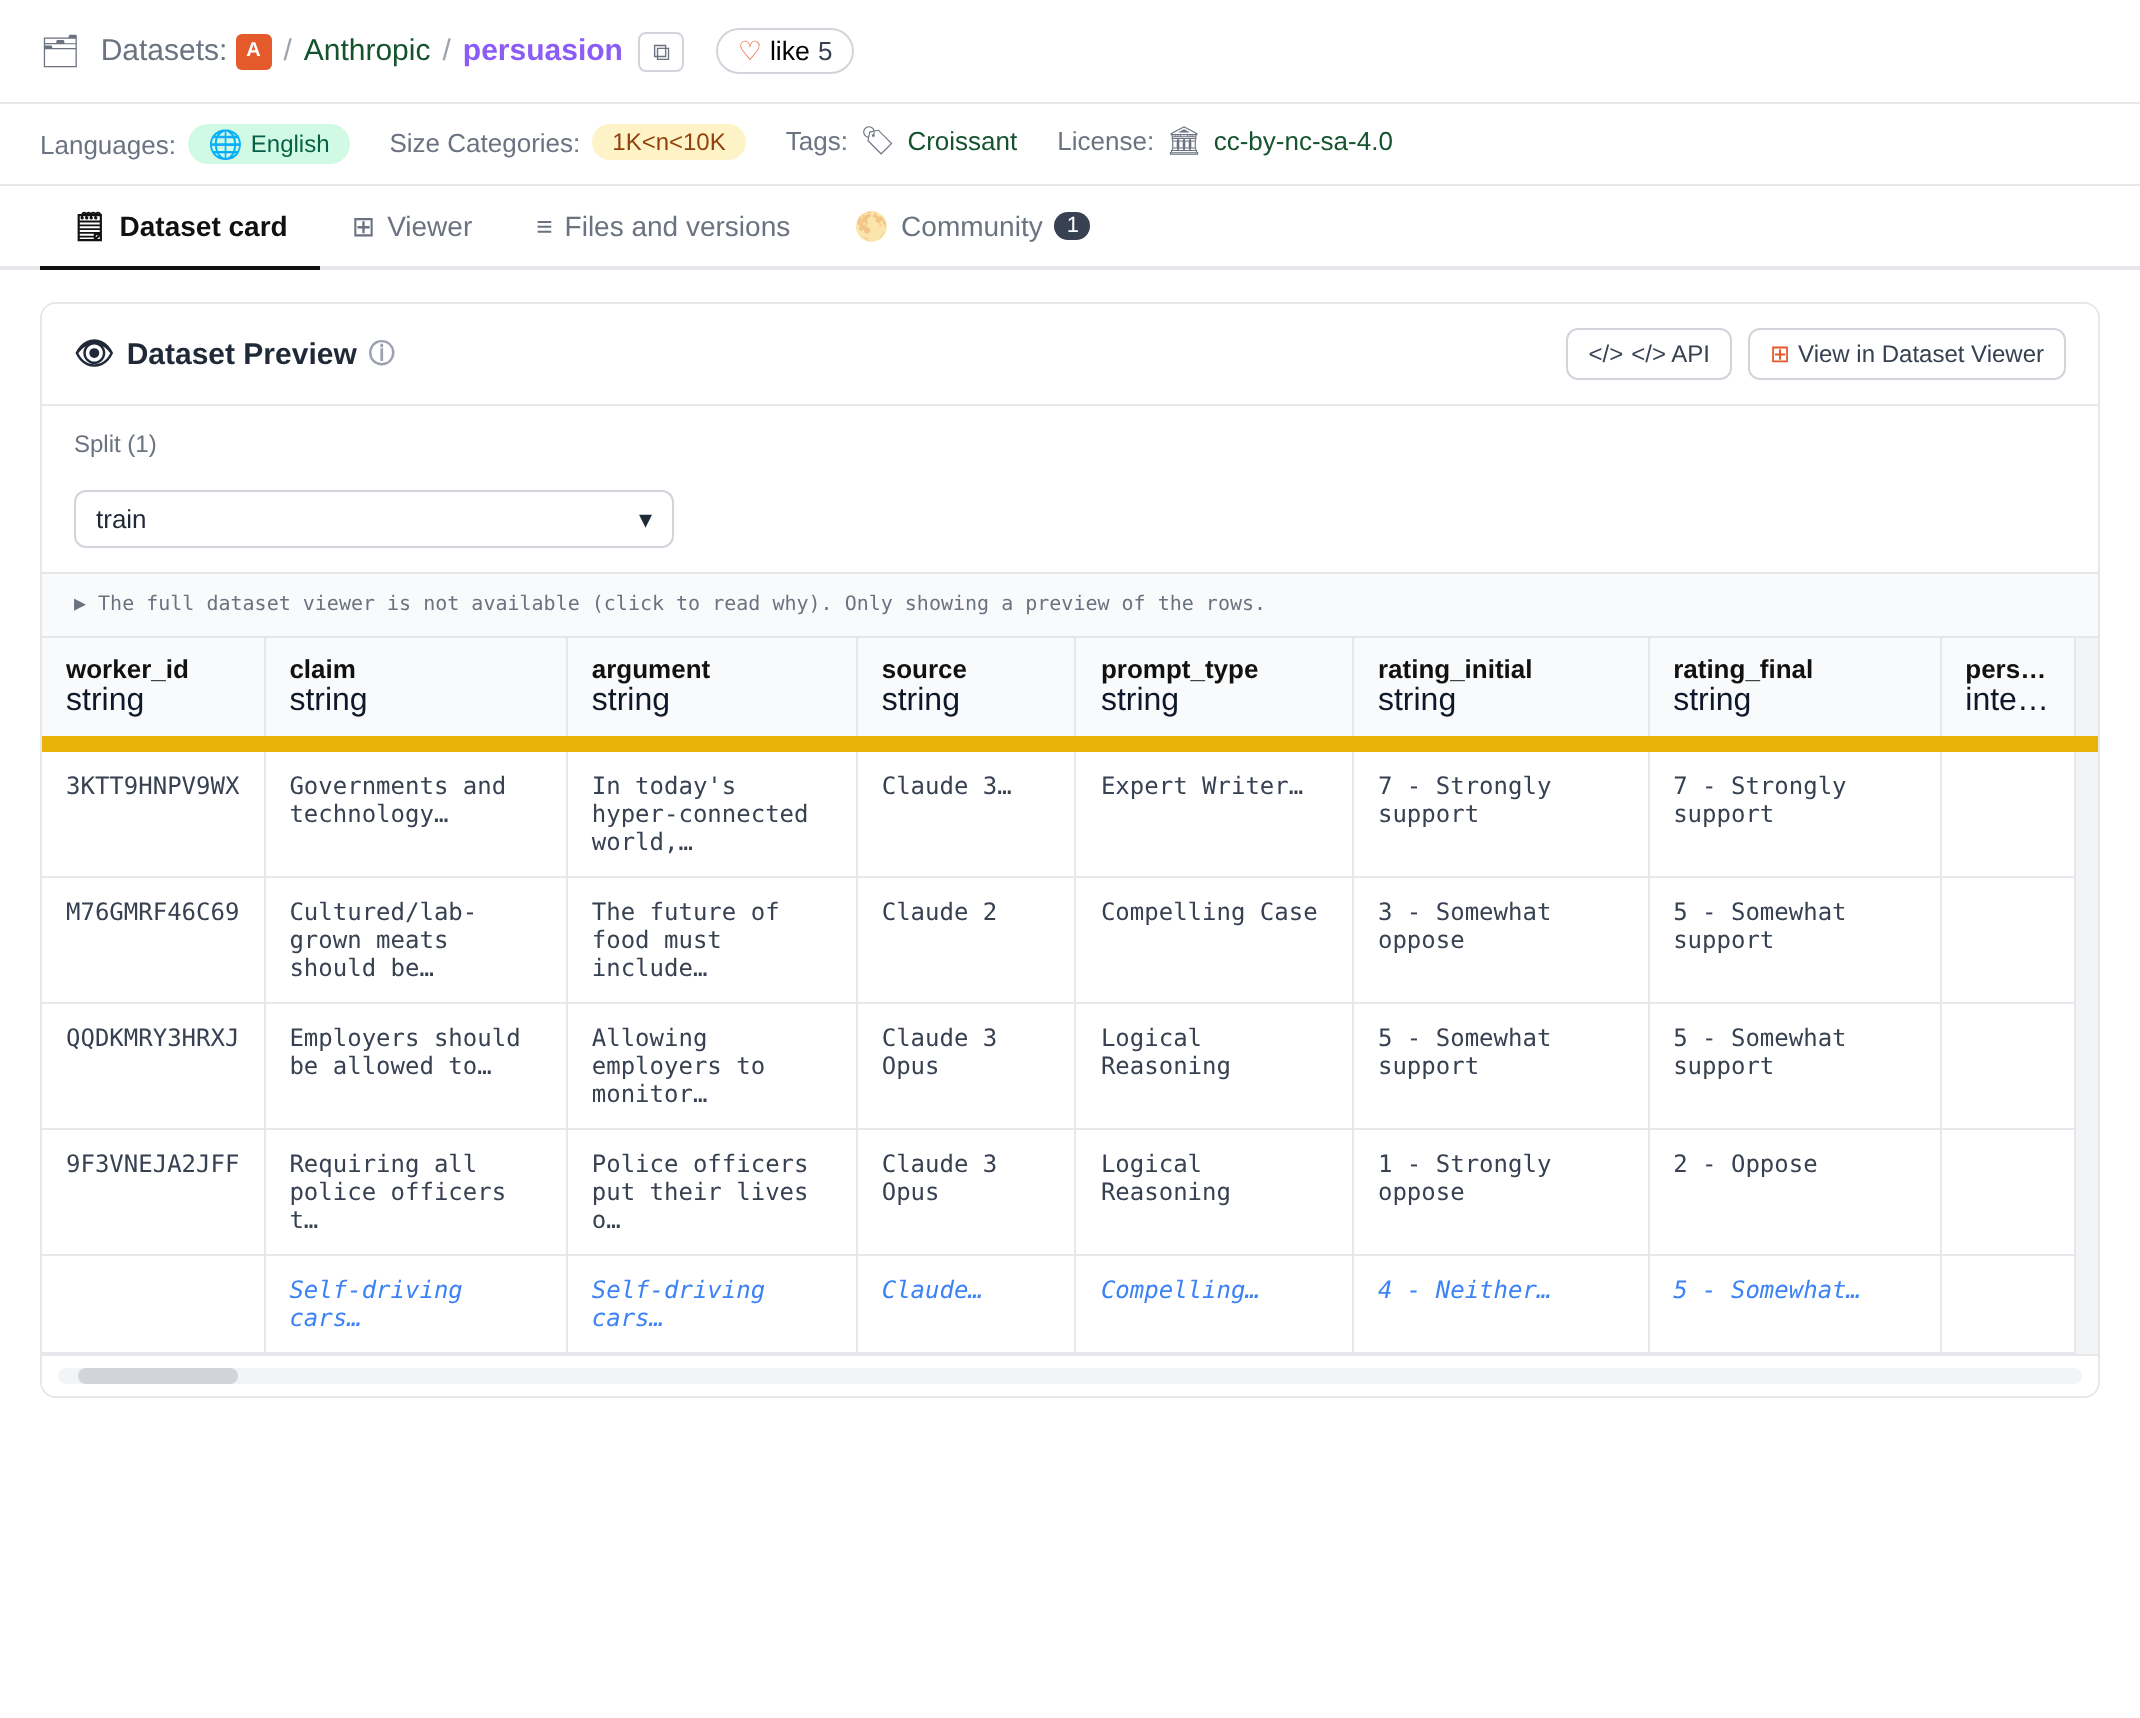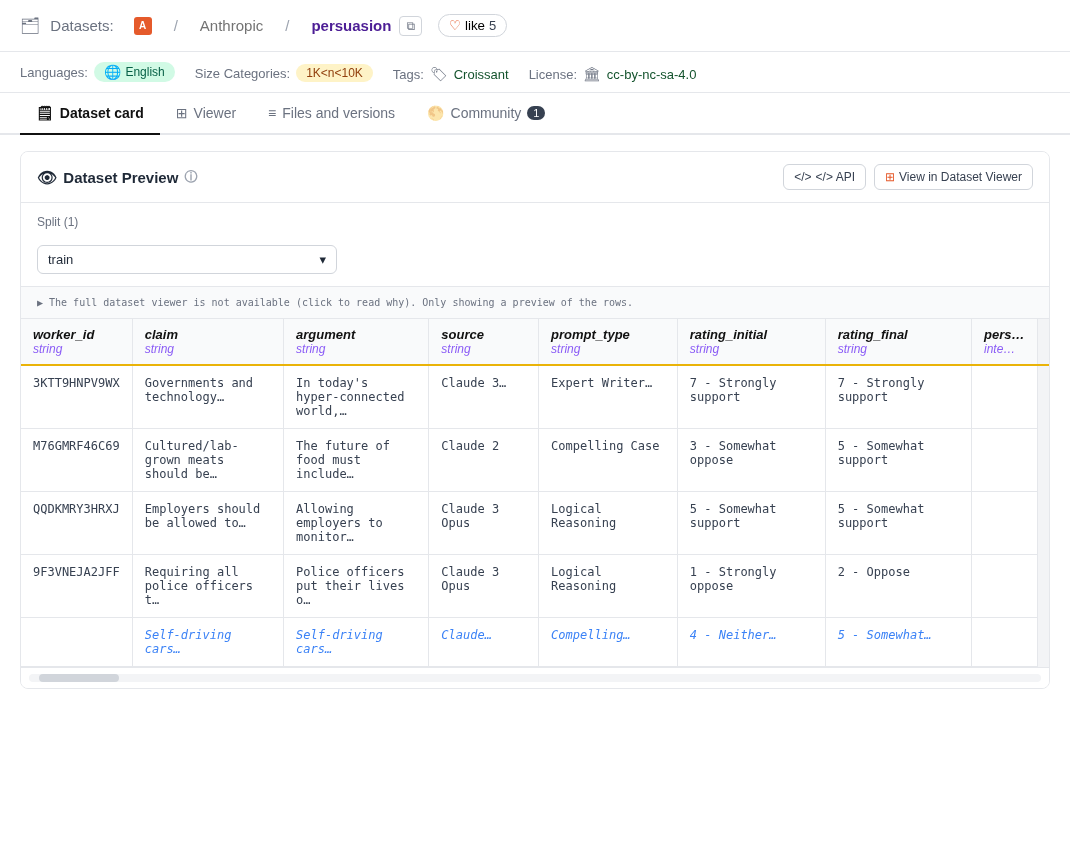--- a/index.html
+++ b/index.html
@@ -1,31 +1,31 @@
 <!DOCTYPE html>
 <html><head>
   <meta charset="utf-8">
   <style>
     * { box-sizing: border-box; margin: 0; padding: 0; }
     body { font-family: -apple-system, BlinkMacSystemFont, 'Segoe UI', sans-serif; background: #fff; color: #1f2937; font-size: 14px; }
 
     .top-bar { padding: 14px 20px; border-bottom: 1px solid #e5e7eb; display: flex; align-items: center; gap: 8px; }
     .top-bar .icon-datasets { color: #6b7280; font-size: 16px; margin-right: 2px; }
-    .breadcrumb { display: flex; align-items: center; gap: 20px; font-size: 15px; }
+    .breadcrumb { display: flex; align-items: center; gap: 4px; font-size: 15px; }
     .breadcrumb .datasets-label { color: #6b7280; font-weight: 500; }
     .breadcrumb .org-icon { width: 18px; height: 18px; background: #e55a2b; border-radius: 3px; display: inline-flex; align-items: center; justify-content: center; color: white; font-size: 10px; font-weight: bold; }
     .breadcrumb .slash { color: #9ca3af; margin: 0 2px; }
-    .breadcrumb .org-name { color: #737373; }
-    .breadcrumb .repo-name { font-weight: 700; color: #4c1d95; }
+    .breadcrumb .org-name { color: #14532d; }
+    .breadcrumb .repo-name { font-weight: 700; color: #8b5cf6; }
     .copy-btn { border: 1px solid #d1d5db; border-radius: 4px; padding: 2px 6px; cursor: pointer; background: #fff; color: #6b7280; font-size: 12px; }
     .like-btn { display: flex; align-items: center; gap: 4px; border: 1px solid #d1d5db; border-radius: 20px; padding: 3px 10px; cursor: pointer; background: #fff; margin-left: 8px; }
     .like-btn .heart { color: #e55a2b; }
     .like-count { font-size: 13px; color: #374151; }
 
-    .meta-bar { padding: 10px 20px; display: flex; align-items: flex-end; gap: 20px; border-bottom: 1px solid #e5e7eb; flex-wrap: wrap; }
+    .meta-bar { padding: 10px 20px; display: flex; align-items: flex-start; gap: 20px; border-bottom: 1px solid #e5e7eb; flex-wrap: wrap; }
     .meta-item { display: flex; align-items: center; gap: 6px; font-size: 13px; color: #6b7280; }
     .meta-label { color: #6b7280; }
     .badge-green { background: #d1fae5; color: #065f46; border-radius: 20px; padding: 2px 10px; font-size: 12px; font-weight: 500; display: flex; align-items: center; gap: 4px; }
     .badge-yellow { background: #fef3c7; color: #92400e; border-radius: 20px; padding: 2px 10px; font-size: 12px; font-weight: 500; }
     .globe-icon { color: #059669; font-size: 14px; }
     .tag-icon { font-size: 14px; }
     .license-icon { font-size: 14px; color: #6b7280; }
     .meta-value { color: #14532d; font-size: 13px; }
 
     .tabs { display: flex; padding: 0 20px; border-bottom: 2px solid #e5e7eb; gap: 0; }
@@ -47,23 +47,23 @@
 
     .split-selector { padding: 12px 16px; border-bottom: 1px solid #e5e7eb; }
     .split-label { font-size: 12px; color: #6b7280; margin-bottom: 16px; }
     .split-dropdown { display: flex; align-items: center; justify-content: space-between; border: 1px solid #d1d5db; border-radius: 6px; padding: 6px 10px; width: 300px; cursor: pointer; background: #fff; font-size: 13px; }
 
     .warning-bar { padding: 10px 16px; font-size: 10px; color: #374151; font-family: monospace; background: #f9fafb; border-bottom: 1px solid #e5e7eb; }
     .warning-bar span { color: #6b7280; }
 
     .table-container { overflow-x: auto; }
     table { width: 100%; border-collapse: collapse; font-size: 13px; }
-    thead tr { background: #f9fafb; border-bottom: 2px solid #eab308; font-style: italic; }
+    thead tr { background: #f9fafb; border-bottom: 8px solid #eab308; }
     th { padding: 8px 12px; text-align: left; font-weight: 600; color: #111; border-right: 1px solid #e5e7eb; white-space: nowrap; }
-    th .col-type { font-weight: 400; color: #8b5cf6; font-size: 12px; display: block; }
+    th .col-type { font-weight: 400; color: #0f172a; font-size: 16px; display: block; }
     td { padding: 10px 12px; border-bottom: 1px solid #e5e7eb; border-right: 1px solid #e5e7eb; vertical-align: top; font-size: 12px; font-family: monospace; color: #374151; max-width: 160px; }
     .scrollbar-col { width: 12px; min-width: 12px; background: #f3f4f6; border: none; padding: 0; }
     .scrollbar-thumb { width: 8px; height: 60px; background: #d1d5db; border-radius: 4px; margin: 4px auto; }
 
     .bottom-scrollbar { padding: 6px 0; border-top: 1px solid #e5e7eb; display: flex; align-items: center; background: #fff; }
     .h-scroll-track { flex: 1; height: 8px; background: #f3f4f6; border-radius: 4px; margin: 0 8px; position: relative; }
     .h-scroll-thumb { width: 80px; height: 8px; background: #d1d5db; border-radius: 4px; position: absolute; left: 10px; }
 
     .last-row td { color: #3b82f6; font-style: italic; }
   </style>

